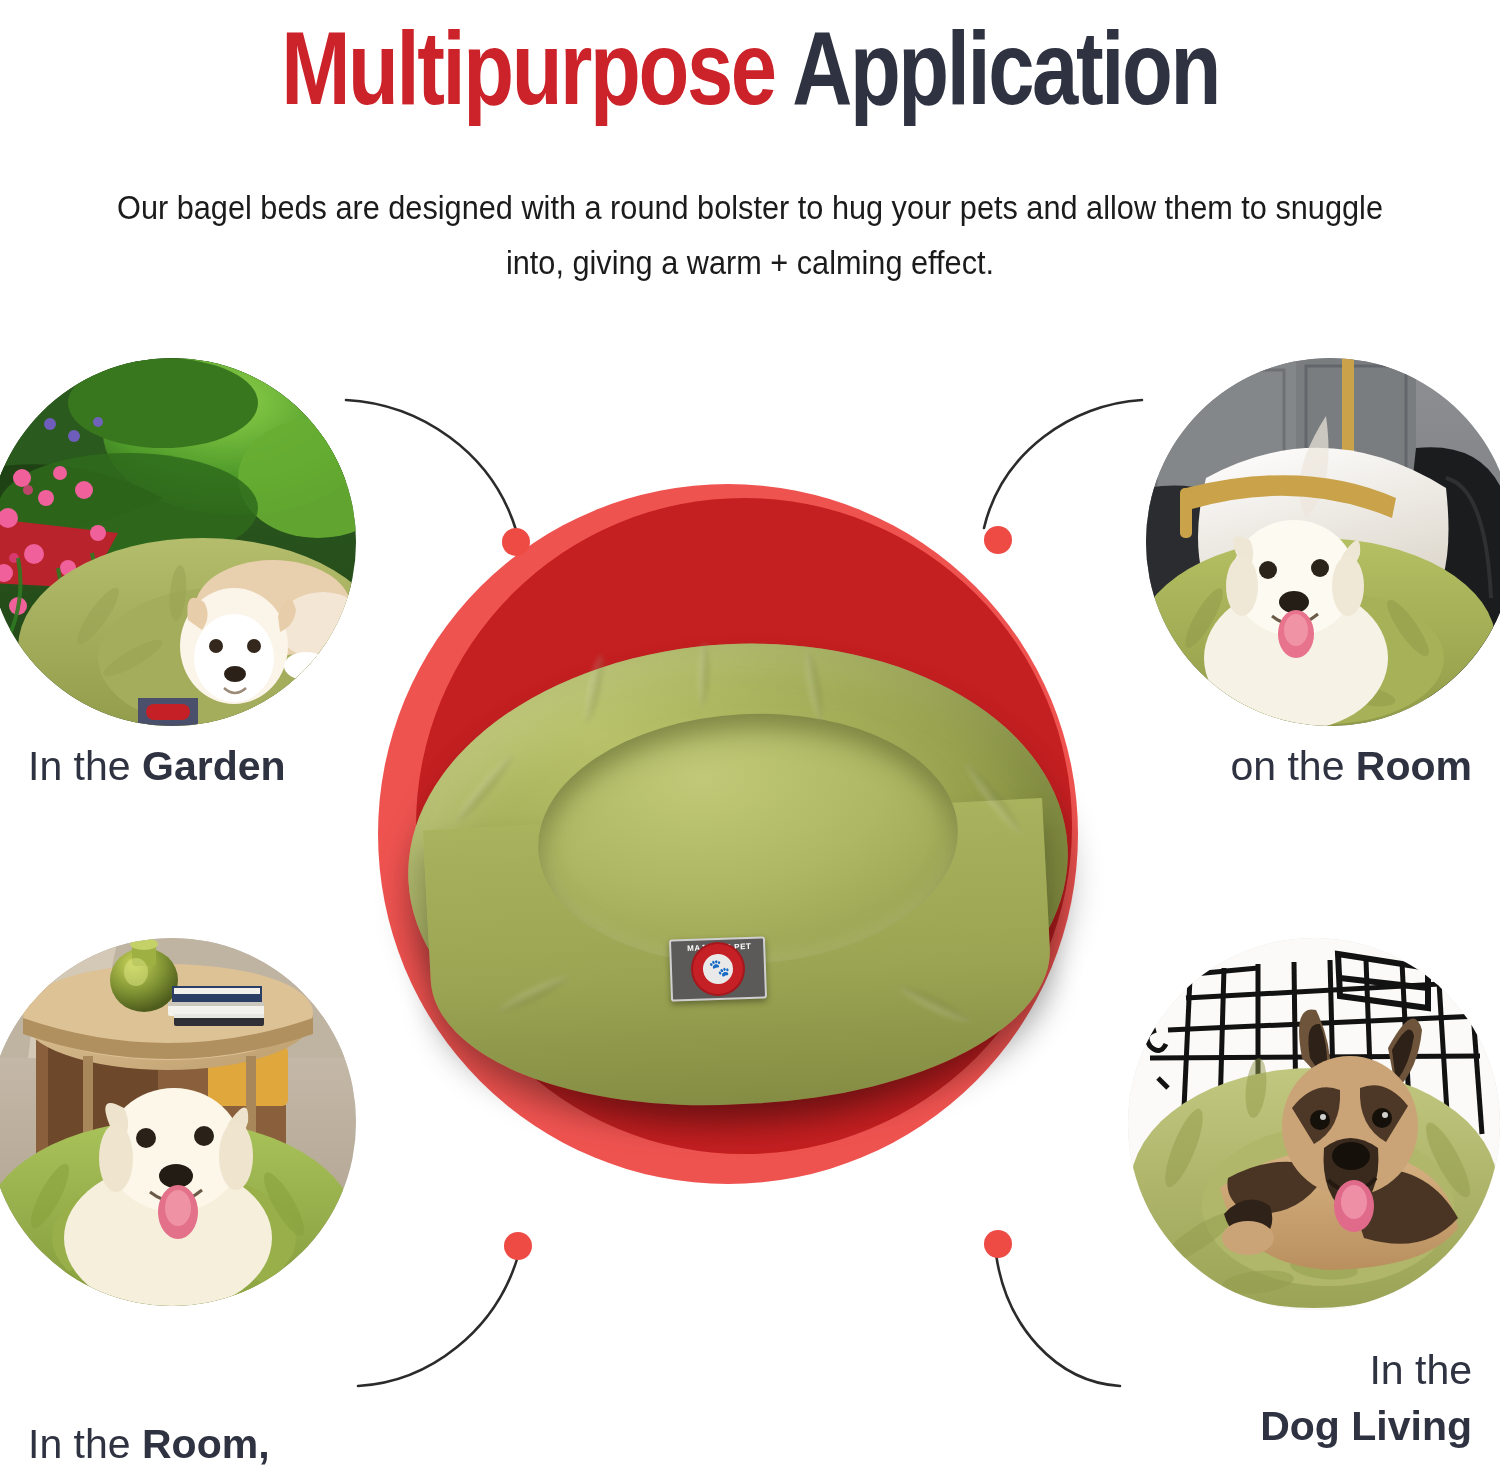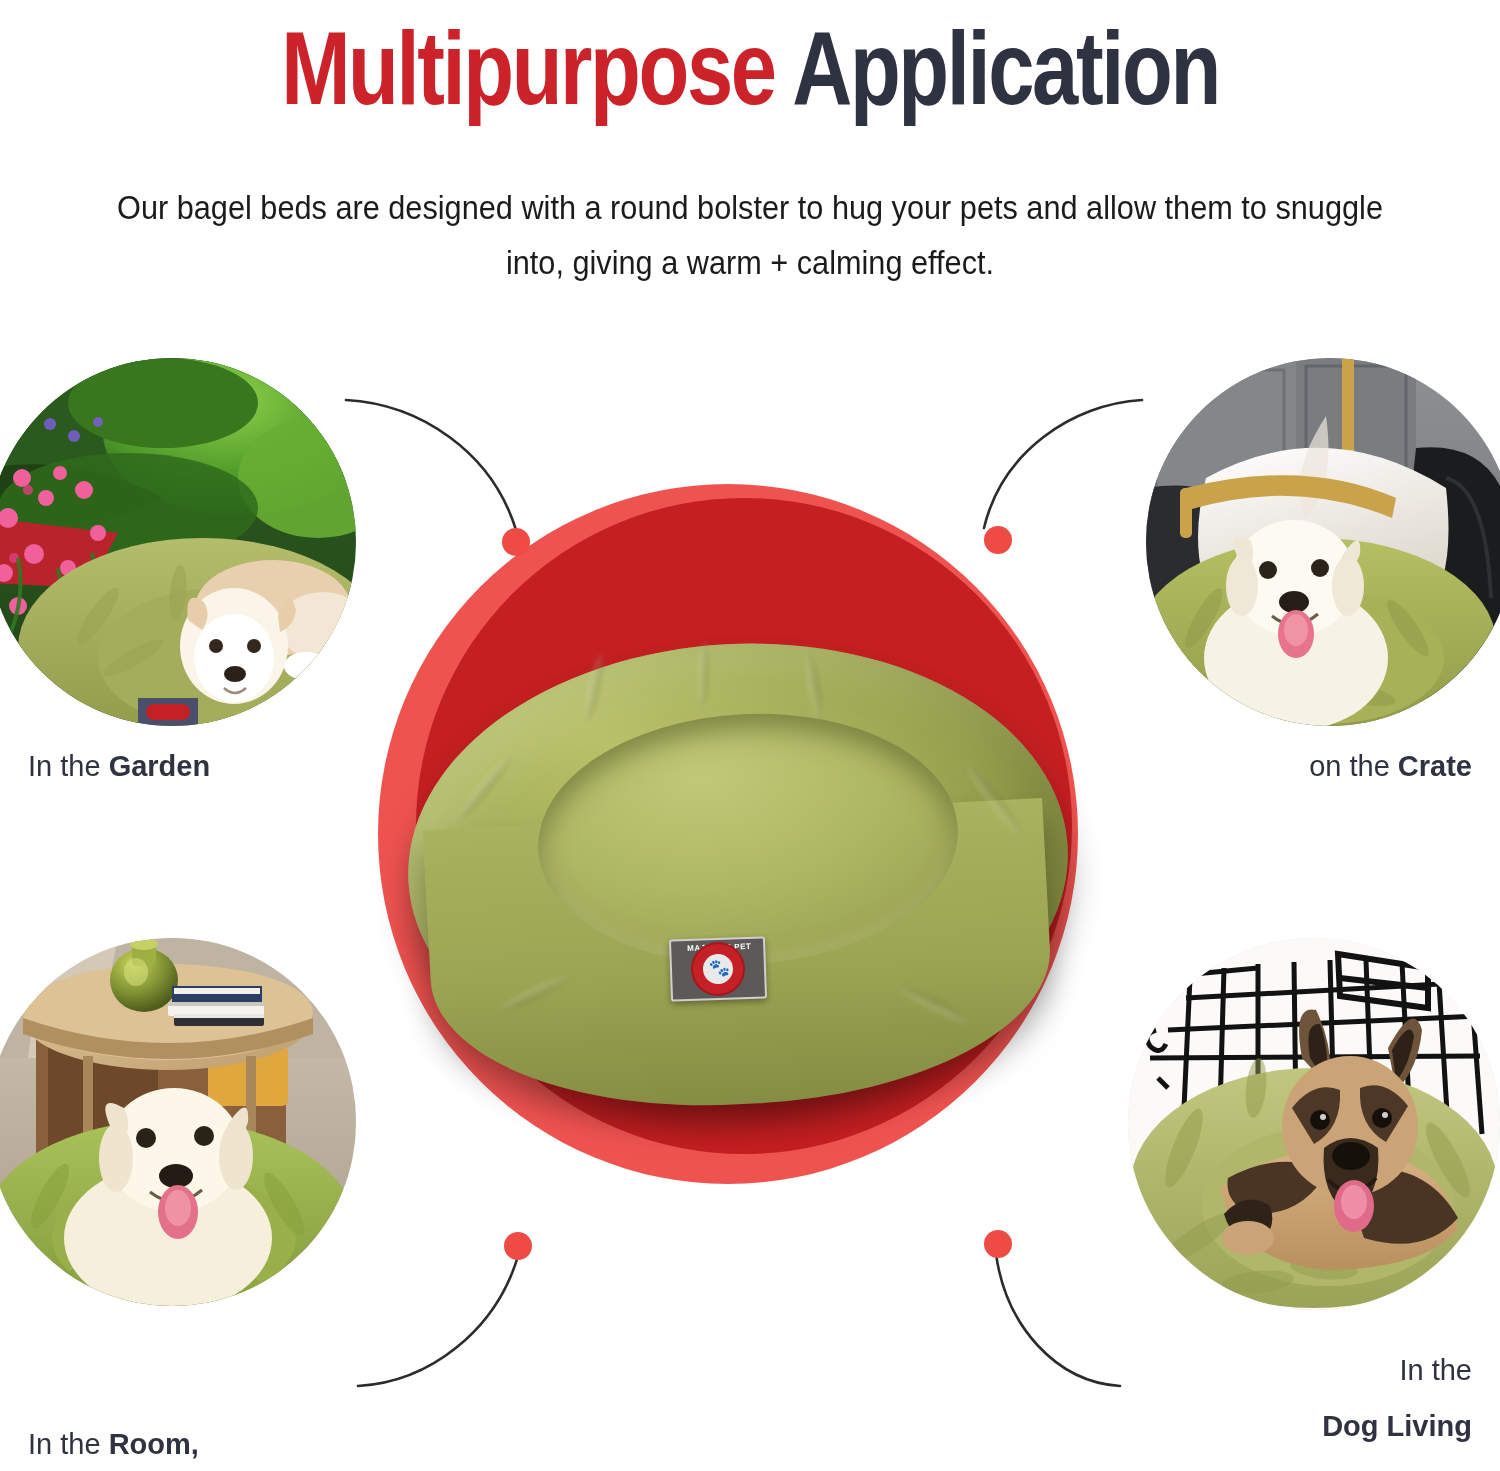--- a/index.html
+++ b/index.html
@@ -143,21 +143,21 @@
     background:#EF4B45;
   }
   .dot-tl { left:502px; top:528px; }
   .dot-tr { left:984px; top:526px; }
   .dot-bl { left:504px; top:1232px; }
   .dot-br { left:984px; top:1230px; }
 
   
   .label {
     position:absolute;
-    font-size:29px;
+    font-size:41px;
     line-height:56px;
     color:#2F3241;
     white-space:pre-line;
   }
   .label b { font-weight:bold; }
   .lb-tl { left:28px;  top:738px;  width:330px; text-align:left; }
   .lb-tr { left:1142px; top:738px; width:330px; text-align:right; }
   .lb-bl { left:28px;  top:1416px; width:330px; text-align:left; }
   .lb-br { left:1142px; top:1342px; width:330px; text-align:right; }
 </style>
@@ -473,19 +473,19 @@
   </g>
 </svg>
 
 <div class="dot dot-tl"></div>
 <div class="dot dot-tr"></div>
 <div class="dot dot-bl"></div>
 <div class="dot dot-br"></div>
 
 <div class="label lb-tl"><span>In the </span><b>Garden</b></div>
 
-<div class="label lb-tr"><span>on the </span><b>Crate</b></div>
+<div class="label lb-tr"><span>on the </span><b>Room</b></div>
 
 <div class="label lb-bl"><span>In the </span><b>Room,
 Living Room</b></div>
 
 <div class="label lb-br"><span>In the
 </span><b>Dog Living</b></div>
 
 </body></html>

